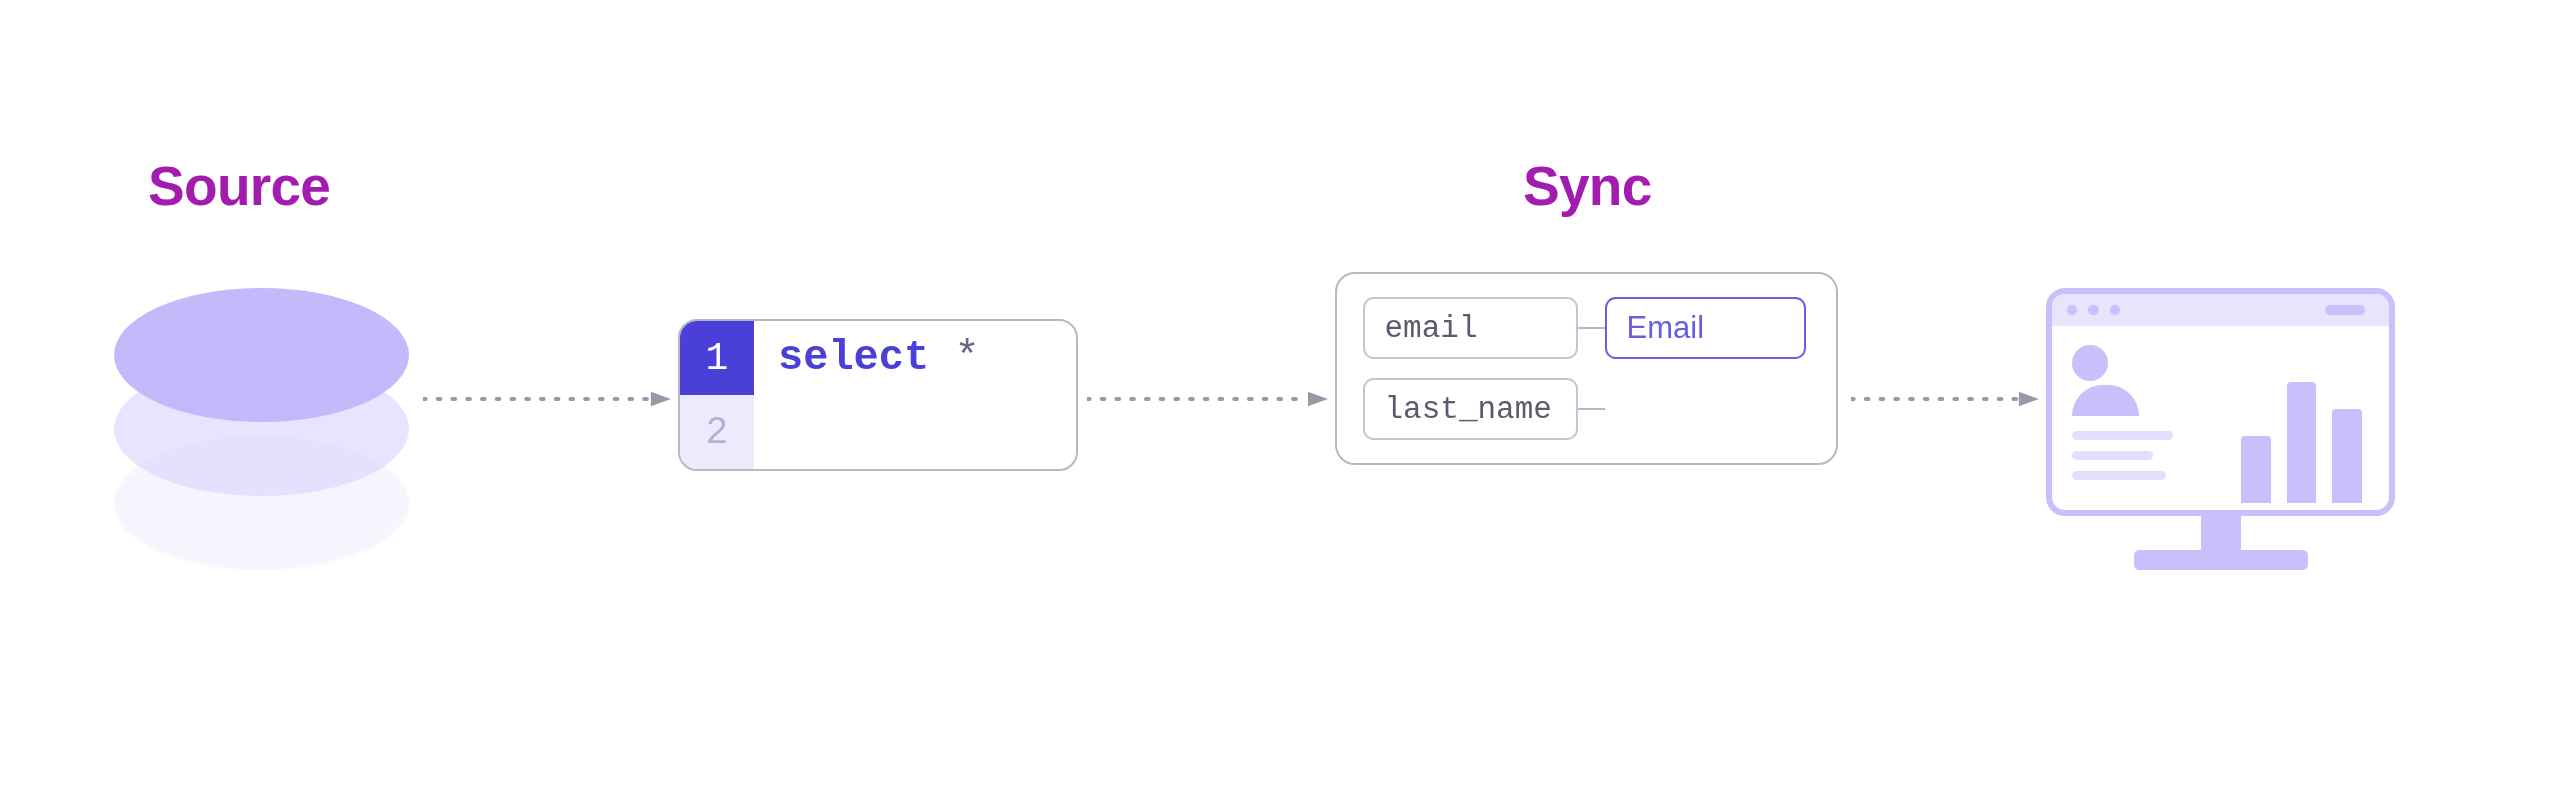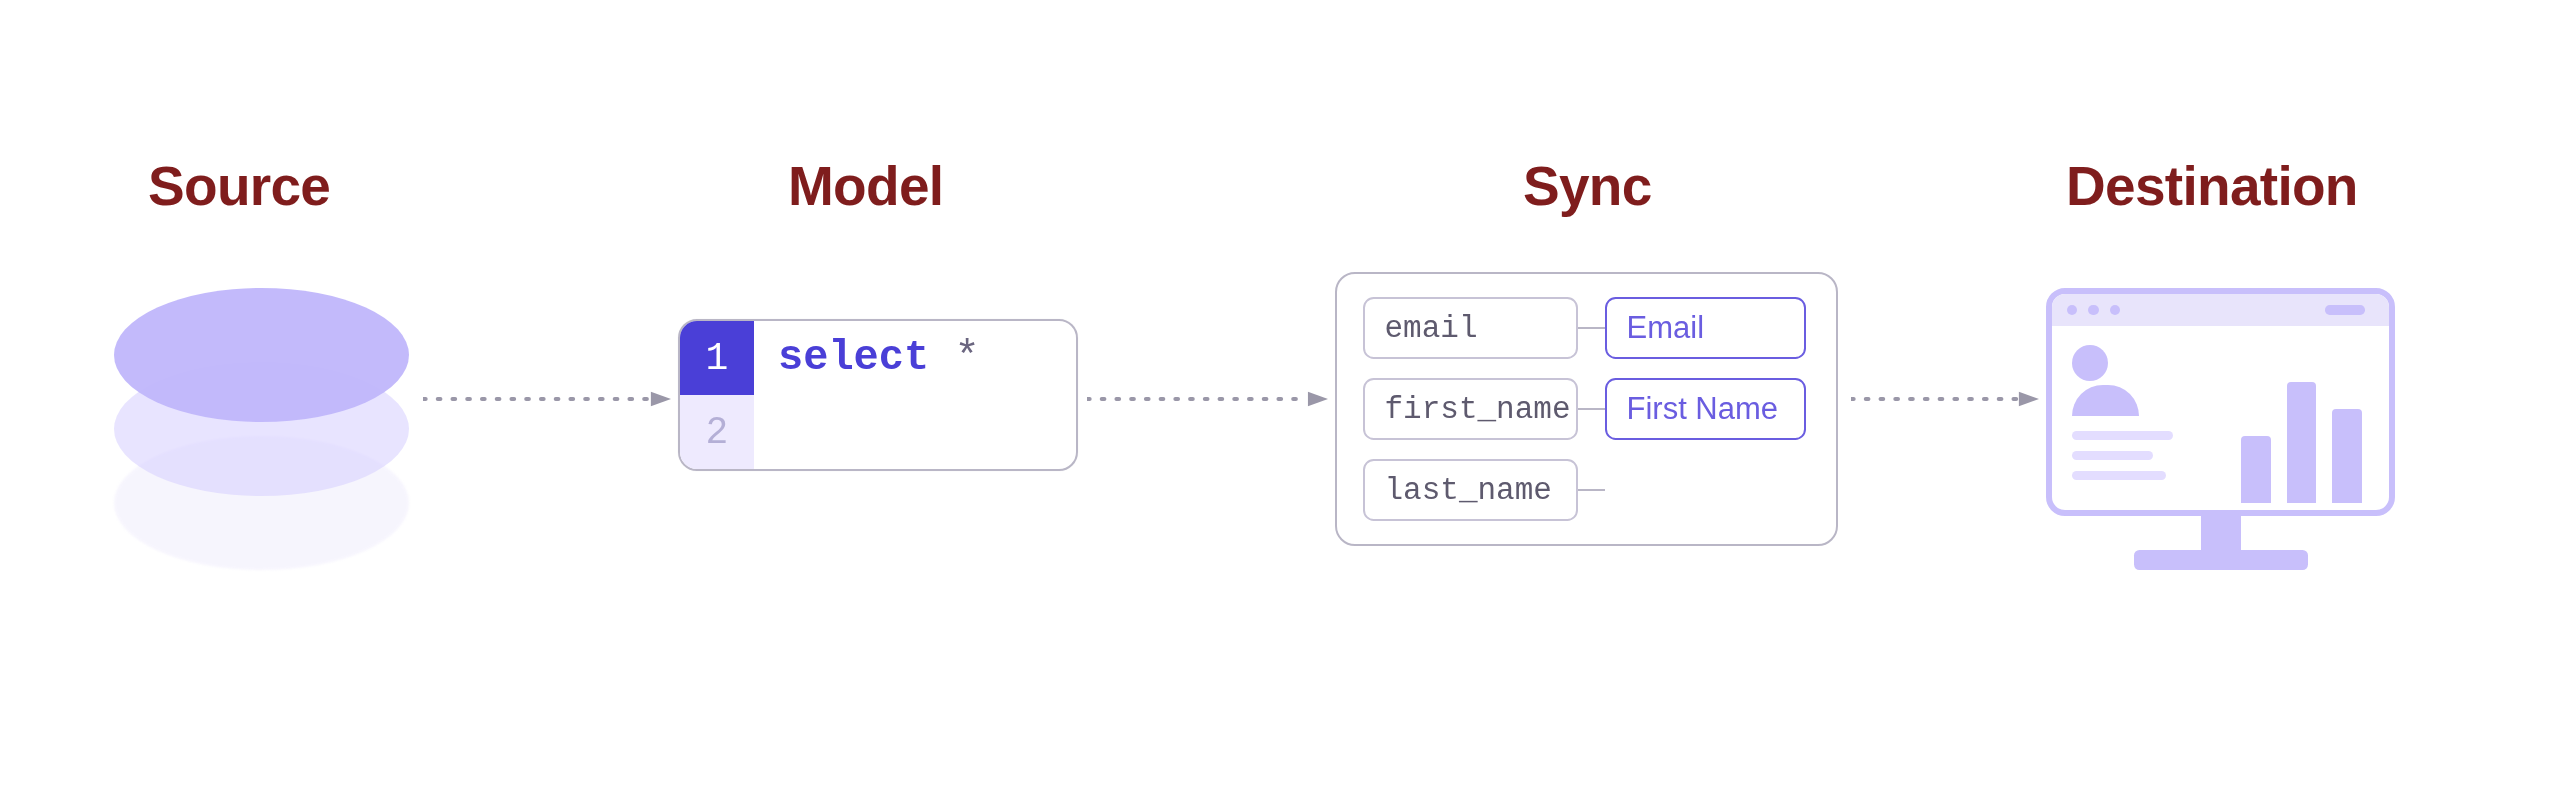--- a/index.html
+++ b/index.html
@@ -15,21 +15,21 @@
     position: relative;
     width: 2576px;
     height: 794px;
   }
   .col-title {
     position: absolute;
     top: 154px;
     font-size: 55px;
     font-weight: 700;
     letter-spacing: -0.7px;
-    color: #7f1d1d;
+    color: #a21caf;
     text-align: center;
   }
   
   .db-stack {
     position: absolute;
     left: 114px;
     top: 288px;
     width: 295px;
     height: 282px;
   }
@@ -167,23 +167,21 @@
   #arrow1 { left: 423px;  width: 248px; }
   #arrow2 { left: 1087px; width: 241px; }
   #arrow3 { left: 1851px; width: 188px; }
 </style>
 </head>
 <body>
 
 <div class="stage">
 
   <div class="col-title" style="left:148px;">Source</div>
-  <div class="col-title" style="left:788px;">Model</div>
   <div class="col-title" style="left:1523px;">Sync</div>
-  <div class="col-title" style="left:2066px;">Destination</div>
 
   <div class="db-stack">
     <div class="disk d3"></div>
     <div class="disk d2"></div>
     <div class="disk d1"></div>
   </div>
 
   <svg id="arrow1" class="arrow-svg" viewBox="0 0 370 30" preserveAspectRatio="none">
     <line x1="0" y1="15" x2="340" y2="15"></line>
     <polygon points="340,4 370,15 340,26"></polygon>
@@ -204,25 +202,20 @@
   <svg id="arrow2" class="arrow-svg" viewBox="0 0 360 30" preserveAspectRatio="none">
     <line x1="0" y1="15" x2="330" y2="15"></line>
     <polygon points="330,4 360,15 330,26"></polygon>
   </svg>
 
   <div class="sync-card">
     <div class="map-row">
       <div class="pill src">email</div>
       <div class="pill-link"></div>
       <div class="pill dst">Email</div>
-    </div>
-    <div class="map-row">
-      <div class="pill src">first_name</div>
-      <div class="pill-link"></div>
-      <div class="pill dst">First Name</div>
     </div>
     <div class="map-row">
       <div class="pill src">last_name</div>
       <div class="pill-link"></div>
     </div>
   </div>
 
   <svg id="arrow3" class="arrow-svg" viewBox="0 0 280 30" preserveAspectRatio="none">
     <line x1="0" y1="15" x2="250" y2="15"></line>
     <polygon points="250,4 280,15 250,26"></polygon>

